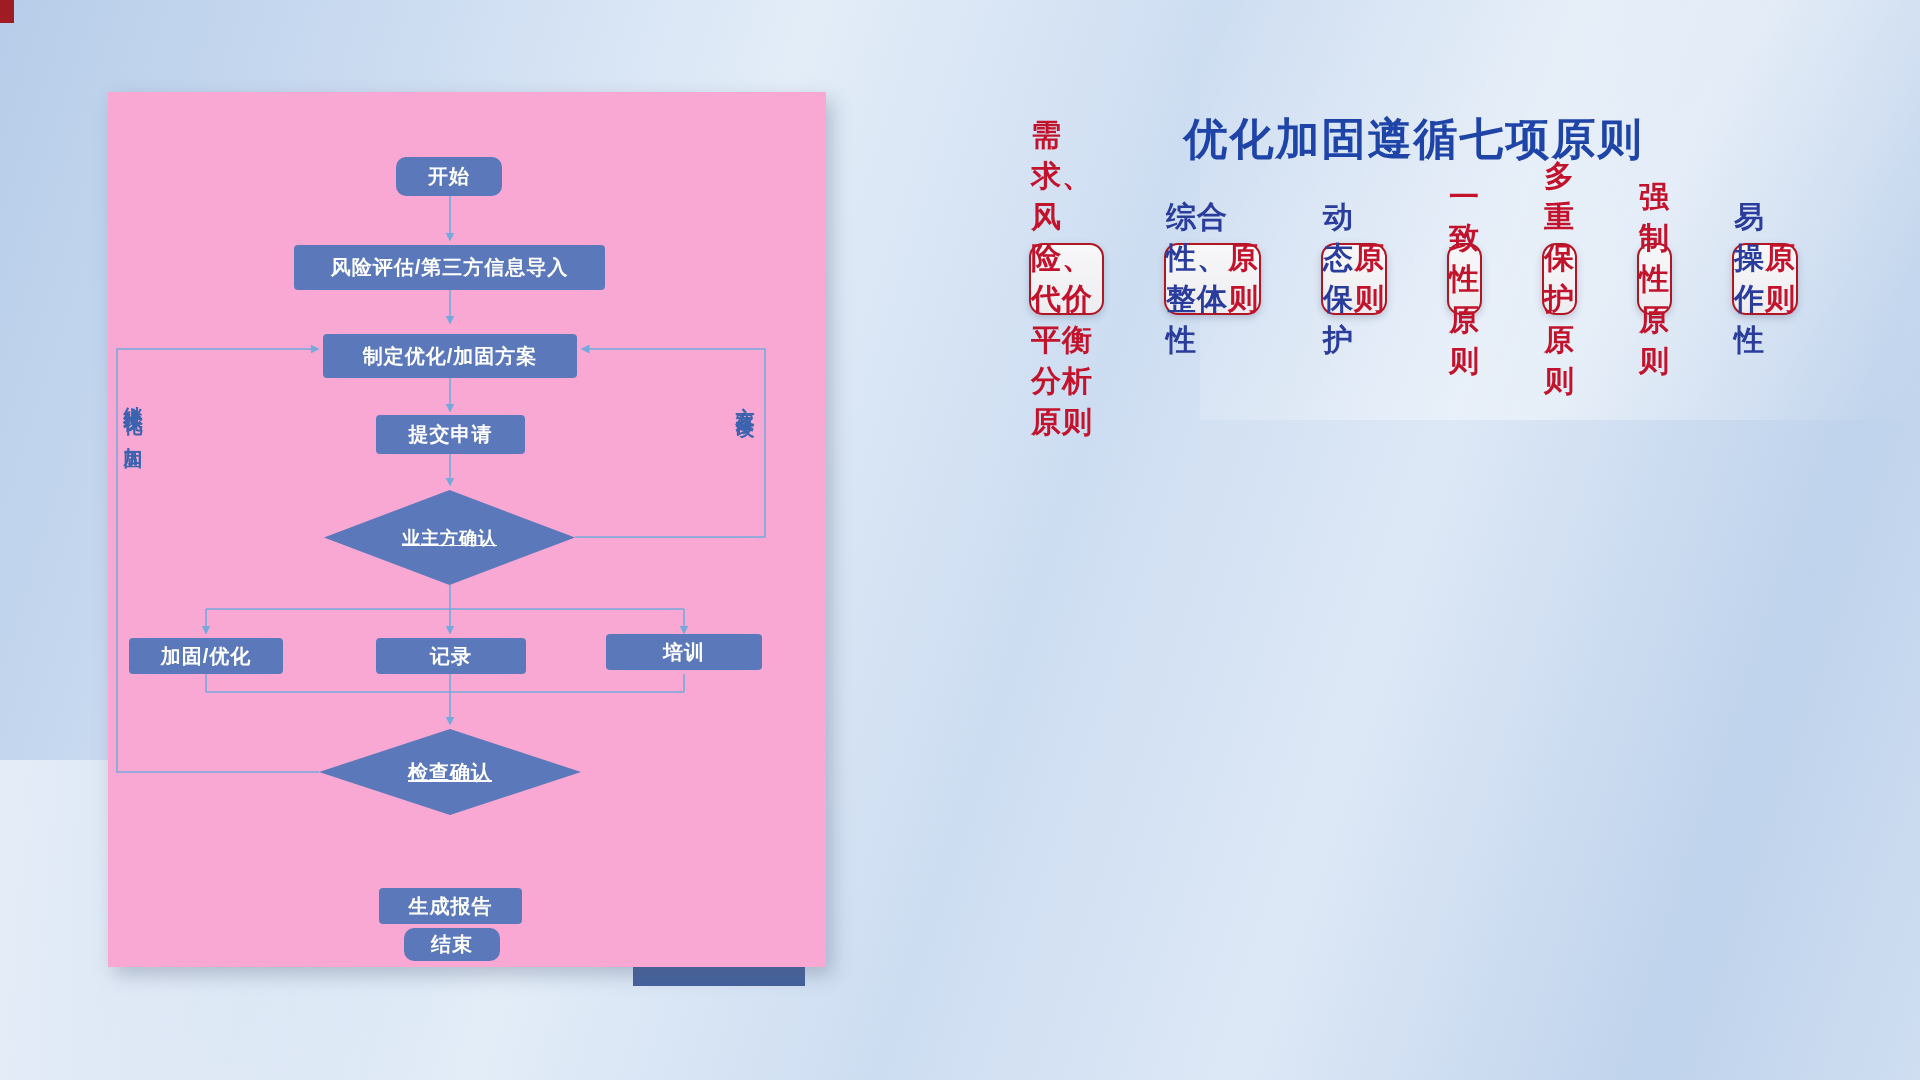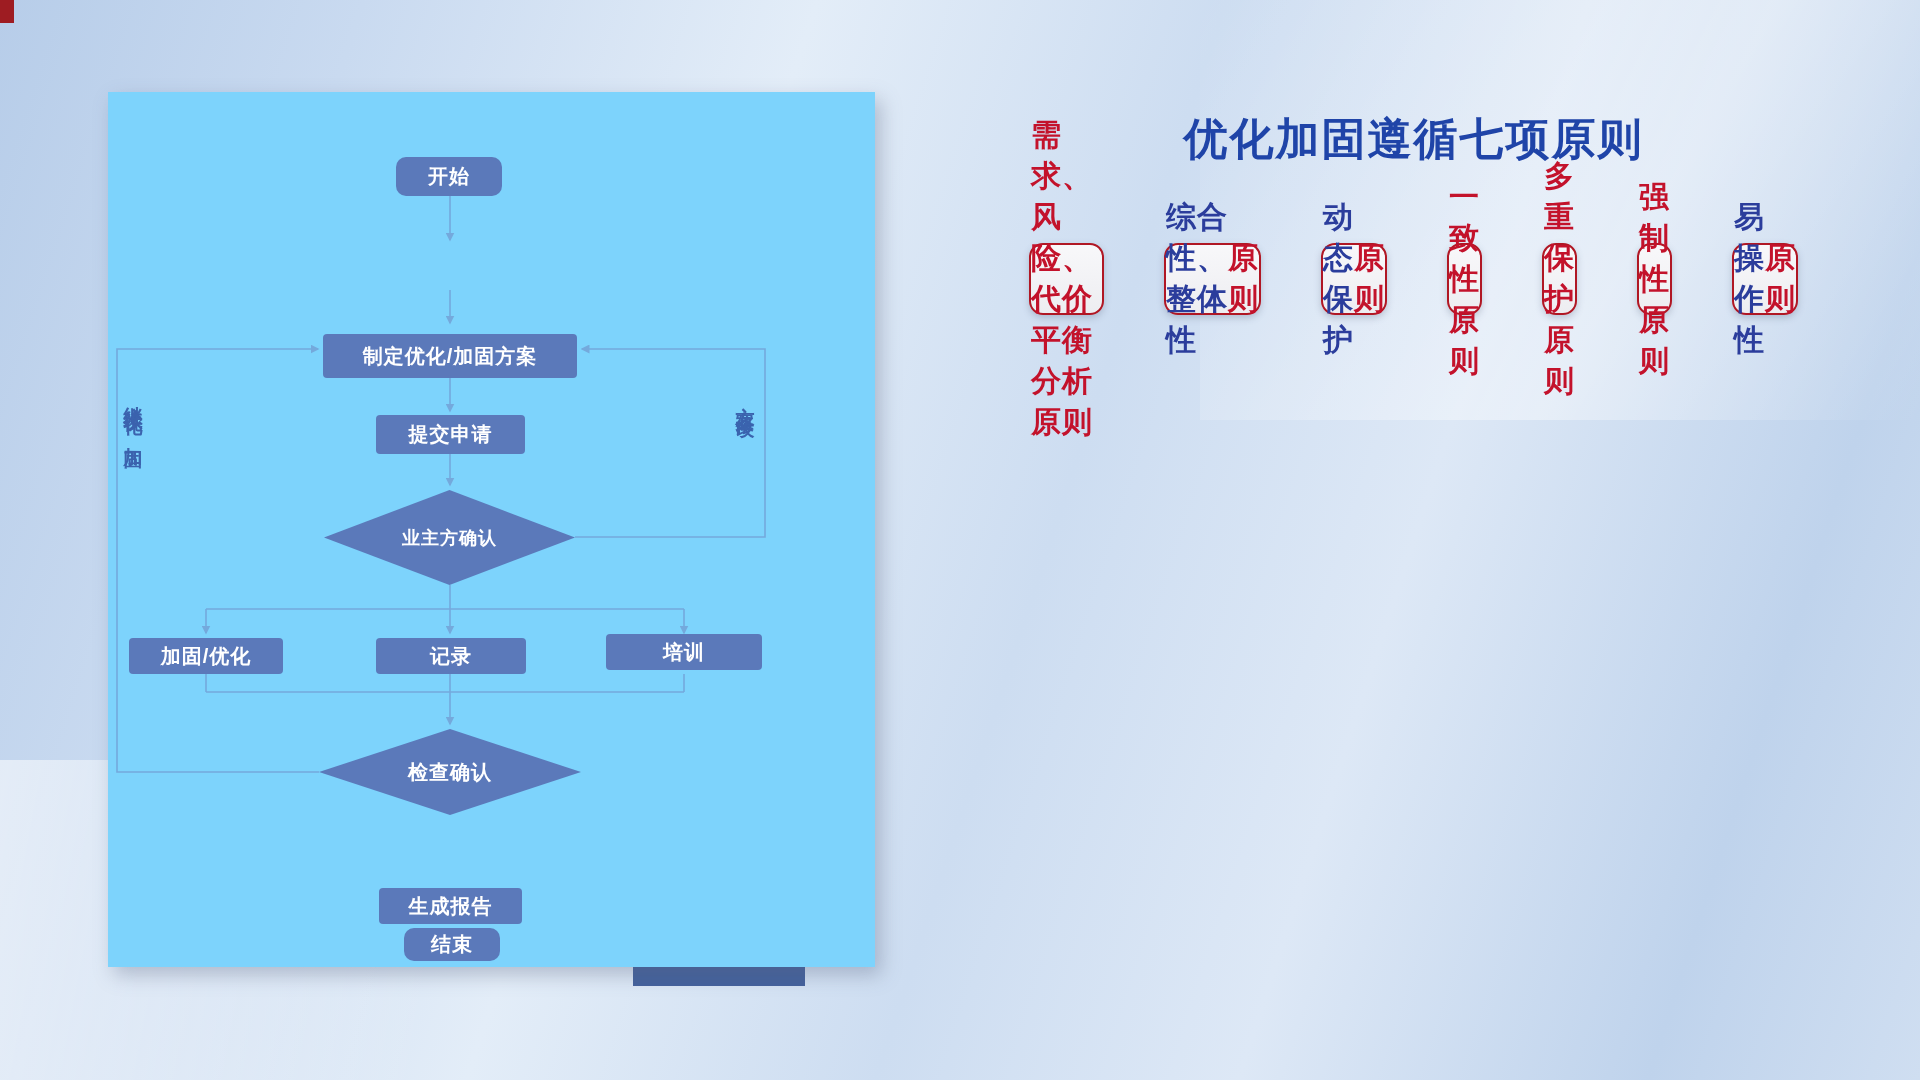--- a/index.html
+++ b/index.html
@@ -10,30 +10,30 @@
   }
   .streak{position:absolute;pointer-events:none;}
   .streak-1{left:0;top:760px;width:620px;height:320px;
     background:linear-gradient(100deg,rgba(255,255,255,.55),rgba(255,255,255,0) 70%);}
   .streak-2{left:1200px;top:0;width:720px;height:420px;
     background:linear-gradient(120deg,rgba(255,255,255,0),rgba(255,255,255,.4) 60%,rgba(255,255,255,0));}
   .corner-mark{position:absolute;left:0;top:0;width:14px;height:23px;background:#9e1c22;}
 
   
   .accent-rect{position:absolute;left:633px;top:747px;width:172px;height:239px;background:#43619c;z-index:1;}
-  .card{position:absolute;left:108px;top:92px;width:767px;height:875px;background:#7dd3fc;z-index:2;
-    box-shadow:6px 8px 18px rgba(90,100,130,.35);}
+  .card{position:absolute;left:108px;top:92px;width:672px;height:875px;background:#f9a8d4;z-index:2;
+    box-shadow:6px 8px 18px rgba(90,100,130,.35);padding-left:46px;}
   .connectors{position:absolute;left:0;top:0;}
   .line{fill:none;stroke:#74a9dc;stroke-width:1.6;}
   .fc-box{position:absolute;background:#5b79ba;color:#ffffff;font-weight:700;font-size:20px;
     display:flex;align-items:center;justify-content:center;border-radius:4px;letter-spacing:1px;white-space:nowrap;}
   .fc-terminal{border-radius:10px;}
   .fc-diamond{position:absolute;background:#5b79ba;color:#ffffff;font-weight:700;font-size:20px;
     display:flex;align-items:center;justify-content:center;letter-spacing:1px;
-    clip-path:polygon(50% 0,100% 50%,50% 100%,0 50%);}
+    clip-path:polygon(50% 0,100% 50%,50% 100%,0 50%);text-decoration:underline;}
   .fc-vlabel{position:absolute;writing-mode:vertical-rl;text-orientation:upright;
     color:#3b63ae;font-weight:700;font-size:19px;letter-spacing:4px;line-height:1;}
 
   
   .panel-title{position:absolute;left:1029px;top:110px;width:769px;text-align:center;
     font-size:44px;font-weight:700;color:#1f44a8;letter-spacing:2px;}
   .principles{position:absolute;left:1029px;top:243px;width:769px;
     display:flex;gap:60px;}
   .pill{height:72px;box-sizing:border-box;
     background:linear-gradient(180deg,#f8f8fa 0%,#ededf1 100%);
@@ -71,20 +71,21 @@
     <path class="line" d="M576 517 V541" marker-end="url(#arw)"></path>
     <path class="line" d="M98 582 V600"></path>
     <path class="line" d="M576 582 V600"></path>
     <path class="line" d="M98 600 H576"></path>
     <path class="line" d="M342 582 V632" marker-end="url(#arw)"></path>
     <path class="line" d="M467 445 H657 V257 H474" marker-end="url(#arw)"></path>
     <path class="line" d="M211 680 H9 V257 H210" marker-end="url(#arw)"></path>
   </svg>
 
   <div class="fc-box fc-terminal" style="left:288px;top:65px;width:106px;height:39px">开始</div>
+  <div class="fc-box" style="left:186px;top:153px;width:311px;height:45px">风险评估/第三方信息导入</div>
   <div class="fc-box" style="left:215px;top:242px;width:254px;height:44px">制定优化/加固方案</div>
   <div class="fc-box" style="left:268px;top:323px;width:149px;height:39px">提交申请</div>
   <div class="fc-diamond" style="left:216px;top:398px;width:251px;height:95px;font-size:18px">业主方确认</div>
   <div class="fc-box" style="left:21px;top:546px;width:154px;height:36px">加固/优化</div>
   <div class="fc-box" style="left:268px;top:546px;width:150px;height:36px">记录</div>
   <div class="fc-box" style="left:498px;top:542px;width:156px;height:36px">培训</div>
   <div class="fc-diamond" style="left:211px;top:637px;width:262px;height:86px">检查确认</div>
   <div class="fc-box" style="left:271px;top:796px;width:143px;height:36px">生成报告</div>
   <div class="fc-box fc-terminal" style="left:296px;top:836px;width:96px;height:33px">结束</div>
 

